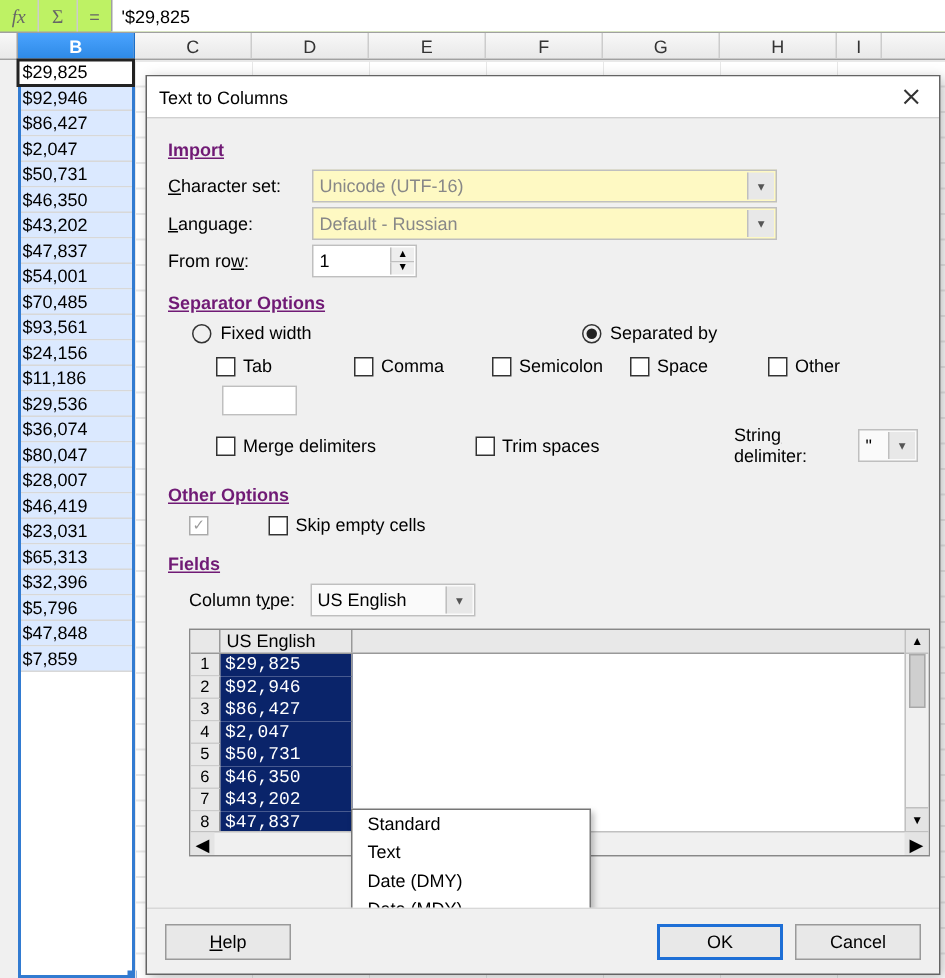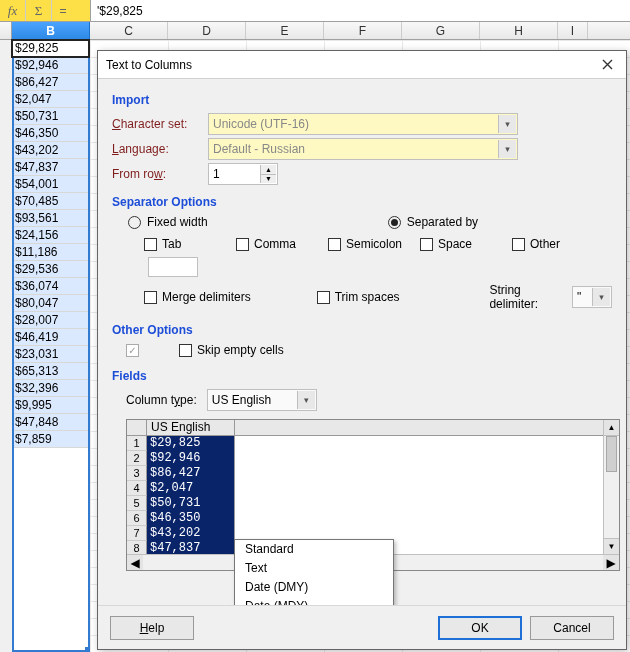--- a/index.html
+++ b/index.html
@@ -1,23 +1,23 @@
 <!DOCTYPE html>
 <html><head>
 <meta charset="utf-8">
 <style>
 * { box-sizing: border-box; font-family: "Segoe UI", Tahoma, sans-serif; font-size: 12px; }
 body { margin: 0; width: 630px; height: 652px; background: #fff; overflow: hidden; position: relative; }
 
 
-.formula-bar { height: 22px; border-bottom: 1px solid #a0a0a0; display: flex; align-items: stretch; background: #fde047; }
+.formula-bar { height: 22px; border-bottom: 1px solid #a0a0a0; display: flex; align-items: stretch; background: #bef264; }
 .fb-btn { width: 26px; display: flex; align-items: center; justify-content: center; color: #666; font-style: italic; font-family: serif; font-size: 13px; border-right: 1px solid #ccc; }
 .fb-btn.sigma { font-style: normal; font-family: serif; }
 .fb-eq { width: 22px; display: flex; align-items: center; justify-content: center; color: #666; }
-.fb-input { flex: 1; background: #fff; padding: 2px 6px; display: flex; align-items: center; border-left: 1px solid #a0a0a0; margin-left: 16px; }
+.fb-input { flex: 1; background: #fff; padding: 2px 6px; display: flex; align-items: center; border-left: 1px solid #a0a0a0; }
 
 
 .col-headers { height: 18px; display: flex; background: linear-gradient(#f8f8f8,#e8e8e8); border-bottom: 1px solid #a0a0a0; }
 .rowhead-spacer { width: 12px; border-right: 1px solid #a0a0a0; }
 .colh { width: 78px; border-right: 1px solid #ccc; text-align: center; line-height: 18px; color: #333; }
 .colh.sel { background: linear-gradient(#4aa3ff,#2e8ae6); color: #fff; font-weight: bold; border-right: 1px solid #1a6fc9; }
 .colh.last { width: 30px; }
 
 
 .grid { position: relative; height: 612px; display: flex; }
@@ -30,23 +30,23 @@
 .sel-handle { position: absolute; right: -3px; bottom: -3px; width: 6px; height: 6px; background: #327bd1; }
 .rest-cols { flex: 1; position: relative; }
 .rest-cols .gridlines { position: absolute; inset: 0; background-image: linear-gradient(to right, #e8e8e8 1px, transparent 1px), linear-gradient(to bottom, #e8e8e8 1px, transparent 1px); background-size: 78px 17px; }
 
 
 .dialog { position: absolute; left: 97px; top: 50px; width: 530px; height: 600px; background: #f0f0f0; border: 1px solid #646464; box-shadow: 2px 2px 8px rgba(0,0,0,.25); display: flex; flex-direction: column; }
 .dlg-title { height: 28px; background: #fff; display: flex; align-items: center; padding: 0 8px; border-bottom: 1px solid #d0d0d0; }
 .dlg-title span { flex: 1; }
 .dlg-close { width: 22px; height: 22px; display: flex; align-items: center; justify-content: center; font-size: 14px; }
 .dlg-body { flex: 1; padding: 10px 14px; overflow: hidden; position: relative; }
-.section { font-weight: bold; margin: 4px 0 6px; color: #1d4ed8; }
+.section { font-weight: bold; margin: 4px 0 6px; color: #701a75; text-decoration: underline; }
 .row { display: flex; align-items: center; margin: 3px 0; }
-.lbl { width: 96px; color: #7f1d1d; }
+.lbl { width: 96px; color: #000000; }
 .lbl u { text-decoration: underline; }
 .combo { flex: 1; height: 22px; background: #fafafa; border: 1px solid #bfbfbf; display: flex; align-items: center; padding: 0 4px; position: relative; max-width: 310px; }
 .combo.disabled { color: #888; background: #fef9c3; }
 .combo-arrow { position: absolute; right: 1px; top: 1px; bottom: 1px; width: 18px; background: #e8e8e8; border-left: 1px solid #bfbfbf; display: flex; align-items: center; justify-content: center; font-size: 9px; color: #555; }
 .spin { width: 70px; height: 22px; border: 1px solid #bfbfbf; background: #fff; display: flex; align-items: center; padding: 0 4px; position: relative; margin-left: 0; }
 .spin-btns { position: absolute; right: 1px; top: 1px; bottom: 1px; width: 16px; display: flex; flex-direction: column; }
 .spin-btns div { flex: 1; background: #eee; border-left: 1px solid #bfbfbf; font-size: 7px; display: flex; align-items: center; justify-content: center; }
 .spin-btns div:first-child { border-bottom: 1px solid #bfbfbf; }
 
 .radios { display: flex; gap: 180px; padding-left: 16px; margin: 4px 0 8px; }
@@ -133,21 +133,21 @@
     <div class="cell">$24,156</div>
     <div class="cell">$11,186</div>
     <div class="cell">$29,536</div>
     <div class="cell">$36,074</div>
     <div class="cell">$80,047</div>
     <div class="cell">$28,007</div>
     <div class="cell">$46,419</div>
     <div class="cell">$23,031</div>
     <div class="cell">$65,313</div>
     <div class="cell">$32,396</div>
-    <div class="cell">$9,995</div>
+    <div class="cell">$5,796</div>
     <div class="cell">$47,848</div>
     <div class="cell">$7,859</div>
     <div class="sel-overlay">
       <div class="sel-handle"></div>
     </div>
   </div>
   <div class="rest-cols">
       <div class="gridlines"></div>
     </div>
 </div>

